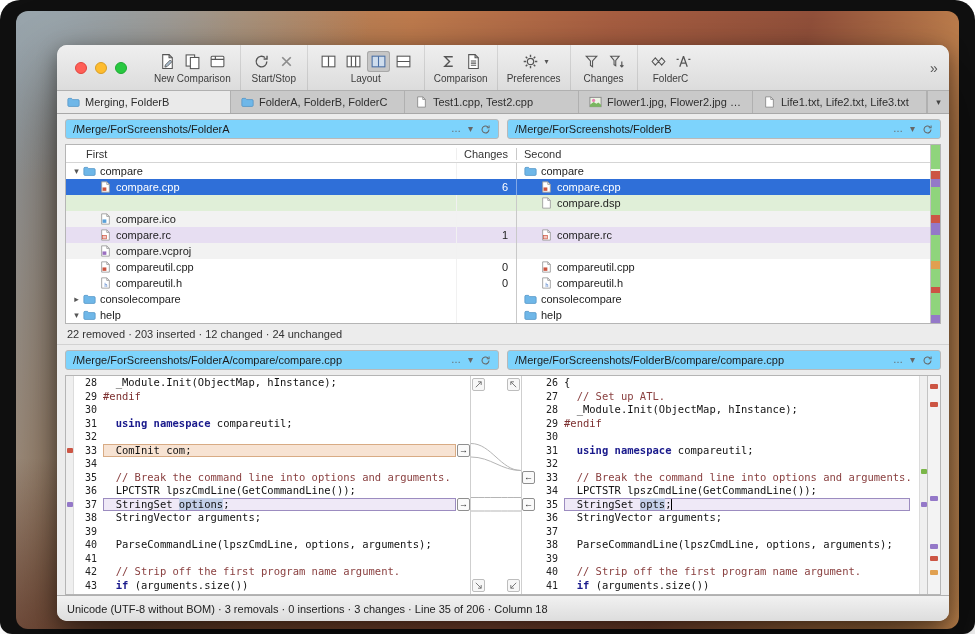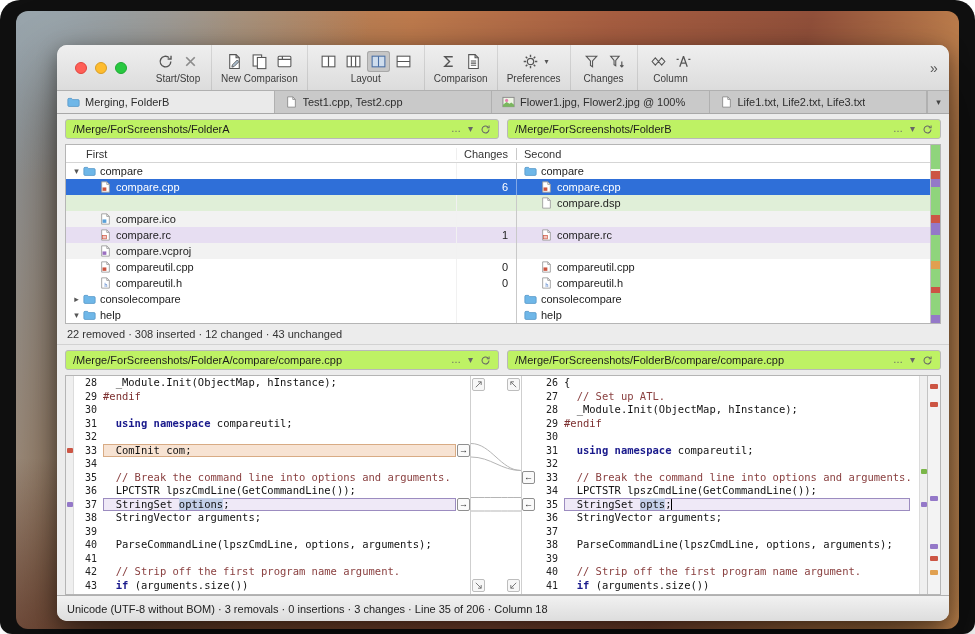--- a/index.html
+++ b/index.html
@@ -38,21 +38,21 @@
   .tabs{flex:1;display:flex;min-width:0}
   .tab{flex:1 1 0;display:flex;align-items:center;gap:5px;padding:0 10px;border-right:1px solid #b0b0b0;
     background:#c9c9c9;color:#2e2e2e;white-space:nowrap;overflow:hidden;min-width:0}
   .tab.active{background:#eaeaea}
   .tab-label{overflow:hidden;text-overflow:ellipsis;font-size:11px}
   .tab .icn svg{width:13px;height:12px;display:block}
   .tab-ovf{width:22px;display:flex;align-items:center;justify-content:center;color:#444;font-size:9px;border-left:1px solid #b0b0b0}
   
   .paths-row{flex:none;display:flex;gap:8px;padding:5px 8px;background:#ececec}
   .paths-row.split{border-top:1px solid #d2d2d2}
-  .pathbar{flex:1;height:20px;background:#bef264;border:1px solid #b9b9b9;border-radius:3px;display:flex;align-items:center;padding:0 7px;min-width:0}
+  .pathbar{flex:1;height:20px;background:#7dd3fc;border:1px solid #b9b9b9;border-radius:3px;display:flex;align-items:center;padding:0 7px;min-width:0}
   .ptext{flex:1;white-space:nowrap;overflow:hidden;text-overflow:ellipsis;color:#1c1c1c}
   .pctl{color:#666;margin-left:7px;font-size:10px;flex:none;line-height:1}
   .pctl svg{width:11px;height:11px;display:block}
   
   .ftable{flex:none;margin:0 8px;border:1px solid #b5b5b5;background:#fff;display:flex;height:180px}
   .fmain{flex:1;display:flex;flex-direction:column;min-width:0}
   .fhead{display:flex;height:18px;border-bottom:1px solid #d5d5d5;align-items:center;color:#333}
   .fh-first{width:390px;padding-left:20px}
   .fh-changes{width:60px;text-align:right;padding-right:8px;border-left:1px solid #efefef}
   .fh-second{flex:1;padding-left:7px;border-left:1px solid #c9c9c9}
@@ -127,36 +127,20 @@
       <div class="lights">
         <span class="tl red"></span>
         <span class="tl yellow"></span>
         <span class="tl green"></span>
       </div>
       <div class="tb-groups">
           <div class="tb-group">
             <div class="tb-icons">
               <span class="tb-btn">
                 <svg viewBox="0 0 16 16">
-                  <path d="M13 8a5 5 0 1 1-1.7-3.7" fill="none" stroke="#555" stroke-width="1.3"></path>
-                  <path d="M13.2 2.5v3.2h-3.2" fill="none" stroke="#555" stroke-width="1.3"></path>
-                </svg>
-              </span>
-              <span class="tb-btn">
-                <svg viewBox="0 0 16 16">
-                  <path d="M4 4l8 8M12 4l-8 8" stroke="#8c8c8c" stroke-width="1.6"></path>
-                </svg>
-              </span>
-            </div>
-            <div class="tb-label">Start/Stop</div>
-          </div>
-          <div class="tb-group">
-            <div class="tb-icons">
-              <span class="tb-btn">
-                <svg viewBox="0 0 16 16">
                   <path d="M3.5 1.5h6l3 3v10h-9z" fill="#fff" stroke="#555"></path>
                   <path d="M9.5 1.5v3h3" stroke="#555" fill="none" stroke-width="1.1"></path>
                   <path d="M6 11.2l4.6-4.6 1.6 1.6-4.6 4.6-2.1.5z" fill="#a9bccd" stroke="#555" stroke-width=".8"></path>
                 </svg>
               </span>
               <span class="tb-btn">
                 <svg viewBox="0 0 16 16">
                   <rect x="2" y="1.8" width="8" height="10.5" fill="#fff" stroke="#555"></rect>
                   <rect x="6" y="4.2" width="8" height="10.5" fill="#fff" stroke="#555"></rect>
                 </svg>
@@ -167,20 +151,36 @@
                   <path d="M2 6h12M6 3v3" stroke="#555" fill="none" stroke-width="1.1"></path>
                 </svg>
               </span>
             </div>
             <div class="tb-label">New Comparison</div>
           </div>
           <div class="tb-group">
             <div class="tb-icons">
               <span class="tb-btn">
                 <svg viewBox="0 0 16 16">
+                  <path d="M13 8a5 5 0 1 1-1.7-3.7" fill="none" stroke="#555" stroke-width="1.3"></path>
+                  <path d="M13.2 2.5v3.2h-3.2" fill="none" stroke="#555" stroke-width="1.3"></path>
+                </svg>
+              </span>
+              <span class="tb-btn">
+                <svg viewBox="0 0 16 16">
+                  <path d="M4 4l8 8M12 4l-8 8" stroke="#8c8c8c" stroke-width="1.6"></path>
+                </svg>
+              </span>
+            </div>
+            <div class="tb-label">Start/Stop</div>
+          </div>
+          <div class="tb-group">
+            <div class="tb-icons">
+              <span class="tb-btn">
+                <svg viewBox="0 0 16 16">
                   <rect x="2" y="3" width="12" height="10" fill="#fff" stroke="#555"></rect>
                   <path d="M8 3v10" stroke="#555" fill="none" stroke-width="1.1"></path>
                 </svg>
               </span>
               <span class="tb-btn">
                 <svg viewBox="0 0 16 16">
                   <rect x="2" y="3" width="12" height="10" fill="#fff" stroke="#555"></rect>
                   <path d="M6 3v10M10 3v10" stroke="#555" fill="none" stroke-width="1.1"></path>
                 </svg>
               </span>
@@ -250,35 +250,43 @@
                   <path d="M5 4.5L8 8l-3 3.5L2 8zM11 4.5L14 8l-3 3.5L8 8z" fill="none" stroke="#555"></path>
                 </svg>
               </span>
               <span class="tb-btn">
                 <svg viewBox="0 0 16 16">
                   <path d="M8 3L11.5 13M8 3L4.5 13M5.8 9.5h4.4" fill="none" stroke="#555" stroke-width="1.2"></path>
                   <path d="M1.5 6h2M12.5 6h2" stroke="#555" fill="none" stroke-width="1.1"></path>
                 </svg>
               </span>
             </div>
-            <div class="tb-label">Column</div>
+            <div class="tb-label">FolderC</div>
           </div>
         </div>
       <div class="tb-overflow">»</div>
     </div>
 
     <div class="tabbar">
       <div class="tabs">
           <div class="tab active">
             <span class="icn">
               <svg viewBox="0 0 16 13">
                 <path d="M1 3.4c0-.8.6-1.4 1.4-1.4h3.1L7 3.5h6.6c.8 0 1.4.6 1.4 1.4v5.7c0 .8-.6 1.4-1.4 1.4H2.4c-.8 0-1.4-.6-1.4-1.4z" fill="#6fb7e8" stroke="#4a8cc0" stroke-width=".8"></path>
               </svg>
             </span>
             <span class="tab-label">Merging, FolderB</span>
+          </div>
+          <div class="tab">
+            <span class="icn">
+              <svg viewBox="0 0 16 13">
+                <path d="M1 3.4c0-.8.6-1.4 1.4-1.4h3.1L7 3.5h6.6c.8 0 1.4.6 1.4 1.4v5.7c0 .8-.6 1.4-1.4 1.4H2.4c-.8 0-1.4-.6-1.4-1.4z" fill="#6fb7e8" stroke="#4a8cc0" stroke-width=".8"></path>
+              </svg>
+            </span>
+            <span class="tab-label">FolderA, FolderB, FolderC</span>
           </div>
           <div class="tab">
             <span class="icn">
               <svg viewBox="0 0 12 14">
                 <path d="M1.5 1h6l3 3v9h-9z" fill="#fff" stroke="#888"></path>
                 <path d="M7.5 1v3h3" fill="none" stroke="#888"></path>
               </svg>
             </span>
             <span class="tab-label">Test1.cpp, Test2.cpp</span>
           </div>
@@ -562,21 +570,21 @@
           <div class="fov-seg" style="background: rgb(148, 120, 200); height: 12px;"></div>
           <div class="fov-seg" style="background: rgb(143, 212, 124); height: 26px;"></div>
           <div class="fov-seg" style="background: rgb(224, 160, 80); height: 8px;"></div>
           <div class="fov-seg" style="background: rgb(143, 212, 124); height: 18px;"></div>
           <div class="fov-seg" style="background: rgb(204, 85, 68); height: 6px;"></div>
           <div class="fov-seg" style="background: rgb(143, 212, 124); height: 22px;"></div>
           <div class="fov-seg" style="background: rgb(148, 120, 200); height: 8px;"></div>
         </div>
     </div>
 
-    <div class="summary">22 removed · 308 inserted · 12 changed · 43 unchanged</div>
+    <div class="summary">22 removed · 203 inserted · 12 changed · 24 unchanged</div>
 
     <div class="paths-row split">
       <div class="pathbar">
         <span class="ptext">/Merge/ForScreenshots/FolderA/compare/compare.cpp</span>
         <span class="pctl">…</span>
         <span class="pctl">▾</span>
         <span class="pctl">
             <svg viewBox="0 0 12 12">
               <path d="M9.8 6a3.8 3.8 0 1 1-1.2-2.8" fill="none" stroke="#666" stroke-width="1.1"></path>
               <path d="M9.9 1.6v2.5H7.4" fill="none" stroke="#666" stroke-width="1.1"></path>

